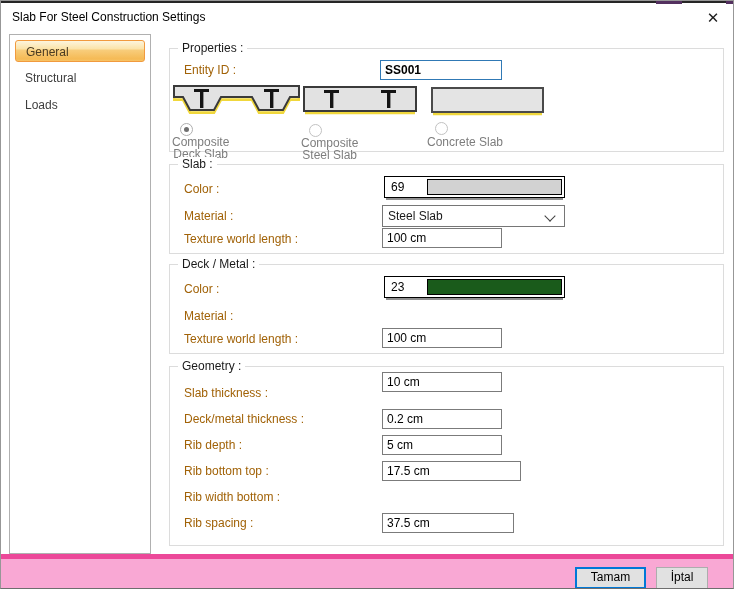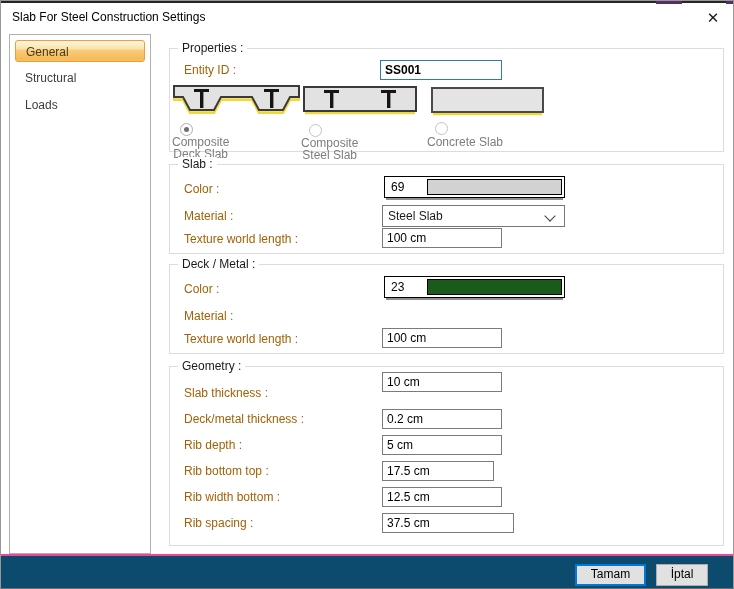--- a/index.html
+++ b/index.html
@@ -38,21 +38,21 @@
   
   .slab-opt{position:absolute;top:36px;}
   .opt-img{display:block;margin:0 auto;}
   .opt-row{display:flex;align-items:flex-start;margin-top:7px;flex-direction:column;}
   .radio{width:13px;height:13px;border-radius:50%;border:1px solid #c2c2c2;background:#fff;
          box-sizing:border-box;margin-left:8px;margin-top:2px;flex:0 0 auto;position:relative;cursor:pointer;}
   .radio.checked{border-color:#aeaeae;}
   .radio.checked::after{content:"";position:absolute;left:3px;top:3px;width:5px;height:5px;
          border-radius:50%;background:#6f6f6f;}
   .cap{flex:1;text-align:center;color:#7d7d7d;line-height:12px;}
-  .footer{position:absolute;left:0;right:0;top:553px;bottom:0;background:#0c4a6e;border-top:2px solid #ec4899;}
+  .footer{position:absolute;left:0;right:0;top:553px;bottom:0;background:#f9a8d4;border-top:5px solid #ec4899;}
   .btn{position:absolute;top:8px;height:22px;box-sizing:border-box;background:#e1e1e1;
        border:1px solid #adadad;text-align:center;line-height:19px;color:#000;cursor:pointer;}
   .btn.default{border:2px solid #0078d7;line-height:17px;}
 </style>
 </head>
 <body>
 
 <div class="dialog">
   <div class="top-strip"></div>
   <div class="tp-seg1"></div>
@@ -157,24 +157,23 @@
     <span class="flabel" style="top:19px;">Slab thickness :</span>
     <input class="tbox" style="left: 212px; top: 5px; width: 120px;" value="10 cm">
 
     <span class="flabel" style="top:45px;">Deck/metal thickness :</span>
     <input class="tbox" style="left: 212px; top: 42px; width: 120px;" value="0.2 cm">
 
     <span class="flabel" style="top:71px;">Rib depth :</span>
     <input class="tbox" style="left: 212px; top: 68px; width: 120px;" value="5 cm">
 
     <span class="flabel" style="top:97px;">Rib bottom top :</span>
-    <input class="tbox" style="left: 212px; top: 94px; width: 112px;" value="17.5 cm">
+    <input class="tbox" style="left: 212px; top: 94px; width: 139px;" value="17.5 cm">
 
     <span class="flabel" style="top:123px;">Rib width bottom :</span>
-    <input class="tbox" style="left: 212px; top: 120px; width: 120px;" value="12.5 cm">
 
     <span class="flabel" style="top:149px;">Rib spacing :</span>
     <input class="tbox" style="left: 212px; top: 146px; width: 132px;" value="37.5 cm">
   </div>
 
   <div class="footer">
     <div class="btn default" style="left:574px;width:71px;">Tamam</div>
     <div class="btn" style="left:655px;width:52px;">İptal</div>
   </div>
 </div>

